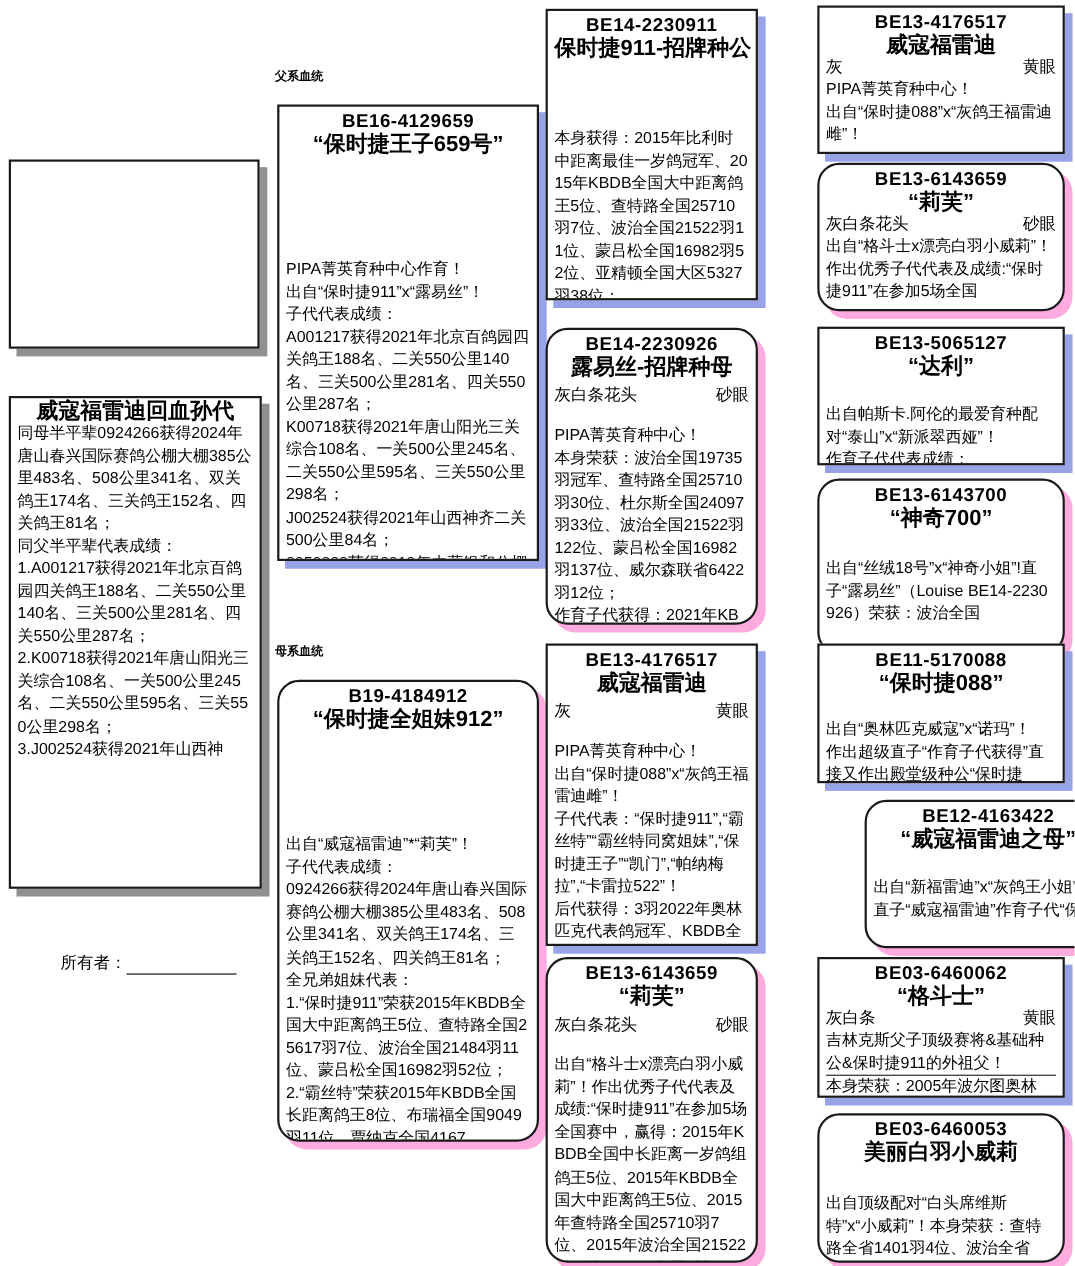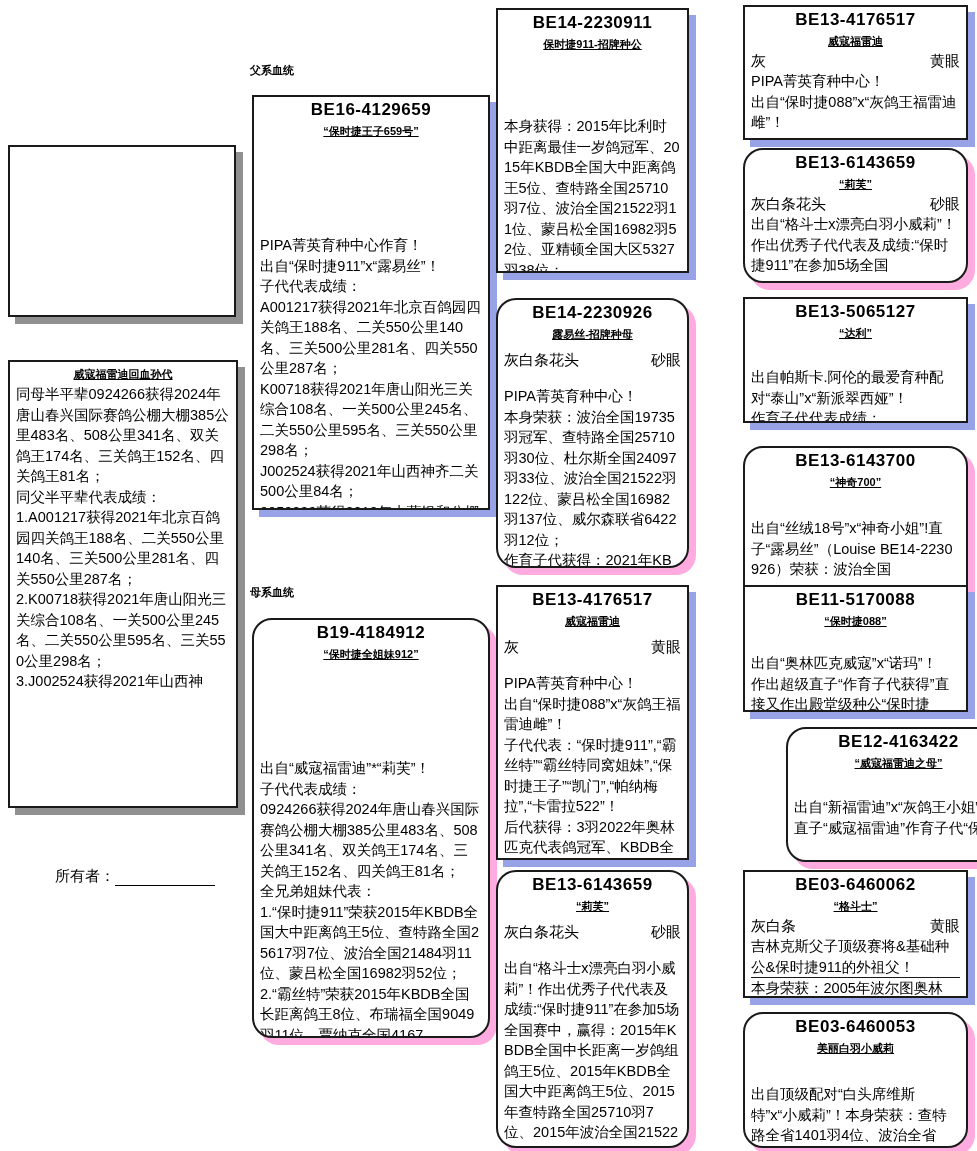--- a/index.html
+++ b/index.html
@@ -27,21 +27,21 @@
     overflow:hidden;
   }
   .pbox.male{box-shadow:7px 7px 0 var(--blue-shadow);}
   .pbox.female{box-shadow:7px 7px 0 var(--pink-shadow);border-radius:20px;}
   .pbox.neutral{box-shadow:7px 7px 0 var(--gray-shadow);}
   .box-title{
     text-align:center;font-weight:bold;font-size:17px;line-height:22px;
     letter-spacing:.5px;white-space:nowrap;
   }
   .box-name{
-    text-align:center;font-weight:bold;font-size:11px;line-height:20px;white-space:nowrap;text-decoration:underline;
+    text-align:center;font-weight:bold;font-size:20px;line-height:20px;white-space:nowrap;
   }
   .traits{
     display:flex;justify-content:space-between;
     font-size:15px;line-height:20px;
   }
   .box-body{
     font-size:14.5px;line-height:20.5px;
     white-space:pre-wrap;word-break:break-all;
   }
   .box-body.ul{border-bottom:1.5px solid #1a1a1a;}
@@ -62,21 +62,21 @@
   #dam-box{left:252px;top:618px;width:238px;height:420px;}
   .g2{left:496px;width:193px;}
   #g2-0{top:8px;height:265px;}
   #g2-1{top:298px;height:270px;}
   #g2-2{top:585px;height:275px;}
   #g2-3{top:870px;height:278px;}
   .g3{left:743px;width:225px;}
   #g3-0{top:5px;height:135px;}
   #g3-1{top:148px;height:135px;}
   #g3-2{top:297px;height:126px;}
-  #g3-3{top:435px;height:160px;margin-top:11px;}
+  #g3-3{top:435px;height:160px;}
   #g3-4{top:585px;height:127px;}
   #g3-5{top:727px;height:135px;margin-left:43px;}
   #g3-6{top:870px;height:128px;}
   #g3-7{top:1012px;height:136px;}
   #paternal-label{left:250px;top:63px;}
   #maternal-label{left:250px;top:585px;}
   #owner-line{
     position:absolute;left:55px;top:866px;font-size:15px;line-height:20px;
   }
   #owner-blank{

